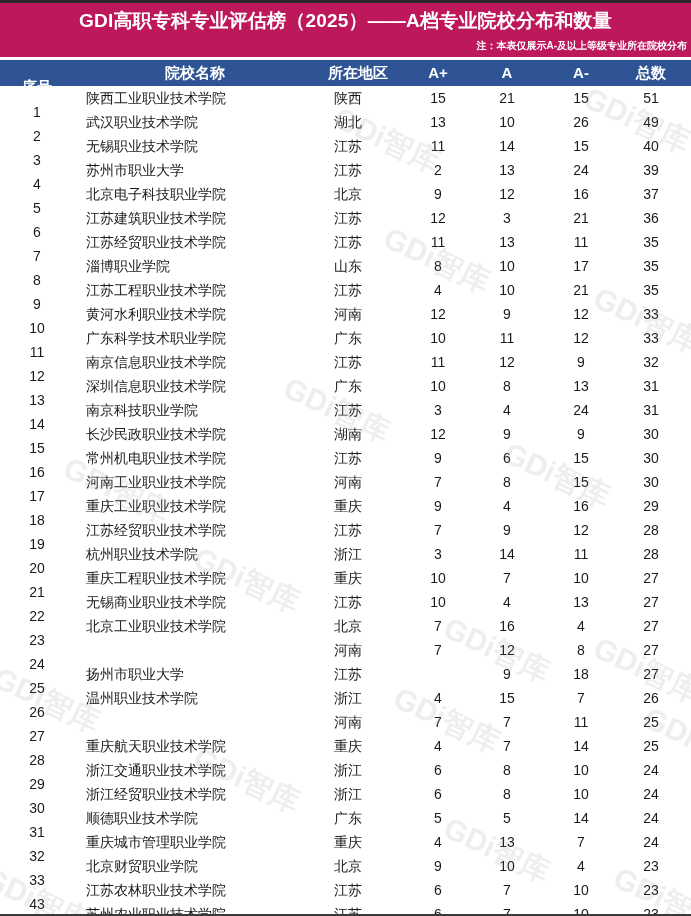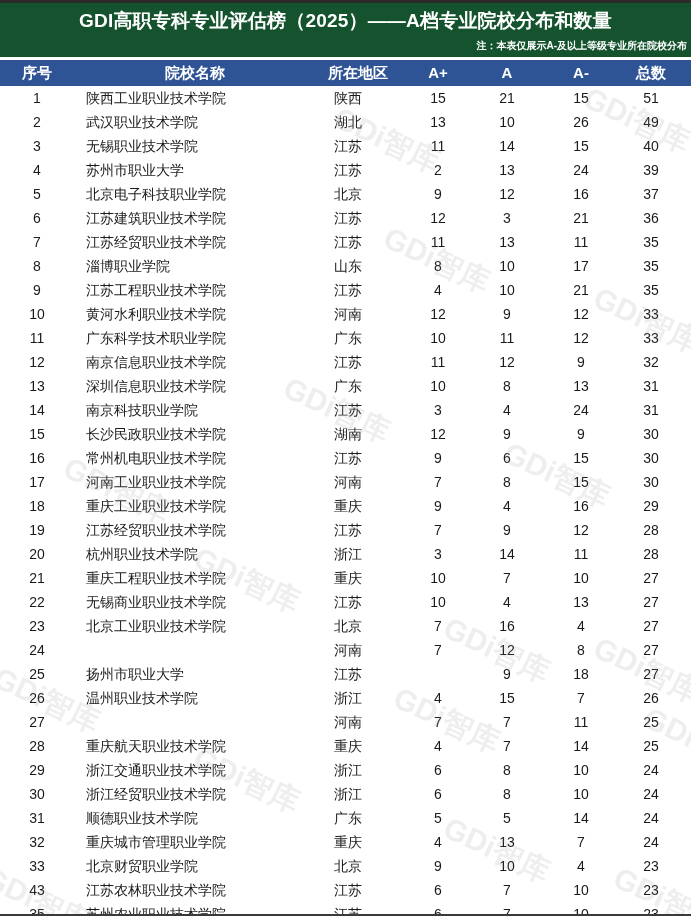--- a/index.html
+++ b/index.html
@@ -4,21 +4,21 @@
   <style>
     html, body { margin: 0; padding: 0; }
     body {
       width: 691px; height: 916px; overflow: hidden; position: relative;
       background: #ffffff;
       font-family: "Liberation Sans", "DejaVu Sans", sans-serif;
     }
     .top-border { position: absolute; left: 0; top: 0; width: 691px; height: 3px; background: #2b2b2b; }
     .banner {
       position: absolute; left: 0; top: 3px; width: 691px; height: 54px;
-      background: #14532d;
+      background: #be185d;
     }
     .banner-title {
       position: absolute; left: 0; top: 5px; width: 691px; text-align: center;
       color: #ffffff; font-weight: bold; font-size: 19px; letter-spacing: 0.2px;
     }
     .banner-note {
       position: absolute; right: 4px; top: 36px;
       color: #ffffff; font-weight: bold; font-size: 10px;
     }
     .sep { position: absolute; left: 0; top: 57px; width: 691px; height: 3px; background: #ffffff; }
@@ -28,21 +28,21 @@
     }
     .header span, .row span {
       position: absolute; top: 0; white-space: nowrap;
     }
     .header span { line-height: 26px; }
     .rows { position: absolute; left: 0; top: 86px; width: 691px; }
     .row {
       position: relative; height: 24px; color: #1a1a1a; font-size: 14px;
     }
     .row span { line-height: 24px; }
-    .c-rank { left: 21px; width: 32px; text-align: center; }
+    .c-rank { left: 21px; width: 32px; text-align: center; margin-top: 14px; }
     .c-name { left: 86px; text-align: left; }
     .c-region { left: 334px; width: 52px; text-align: left; }
     .c-ap { left: 418px; width: 40px; text-align: center; }
     .c-a { left: 487px; width: 40px; text-align: center; }
     .c-am { left: 561px; width: 40px; text-align: center; }
     .c-total { left: 631px; width: 40px; text-align: center; }
     .h-name { left: 165px; }
     .bottom-border { position: absolute; left: 0; top: 914px; width: 691px; height: 2px; background: #3a3a3a; }
     .watermark {
       position: absolute; color: rgba(150,150,150,0.16); font-size: 30px; font-weight: bold;

